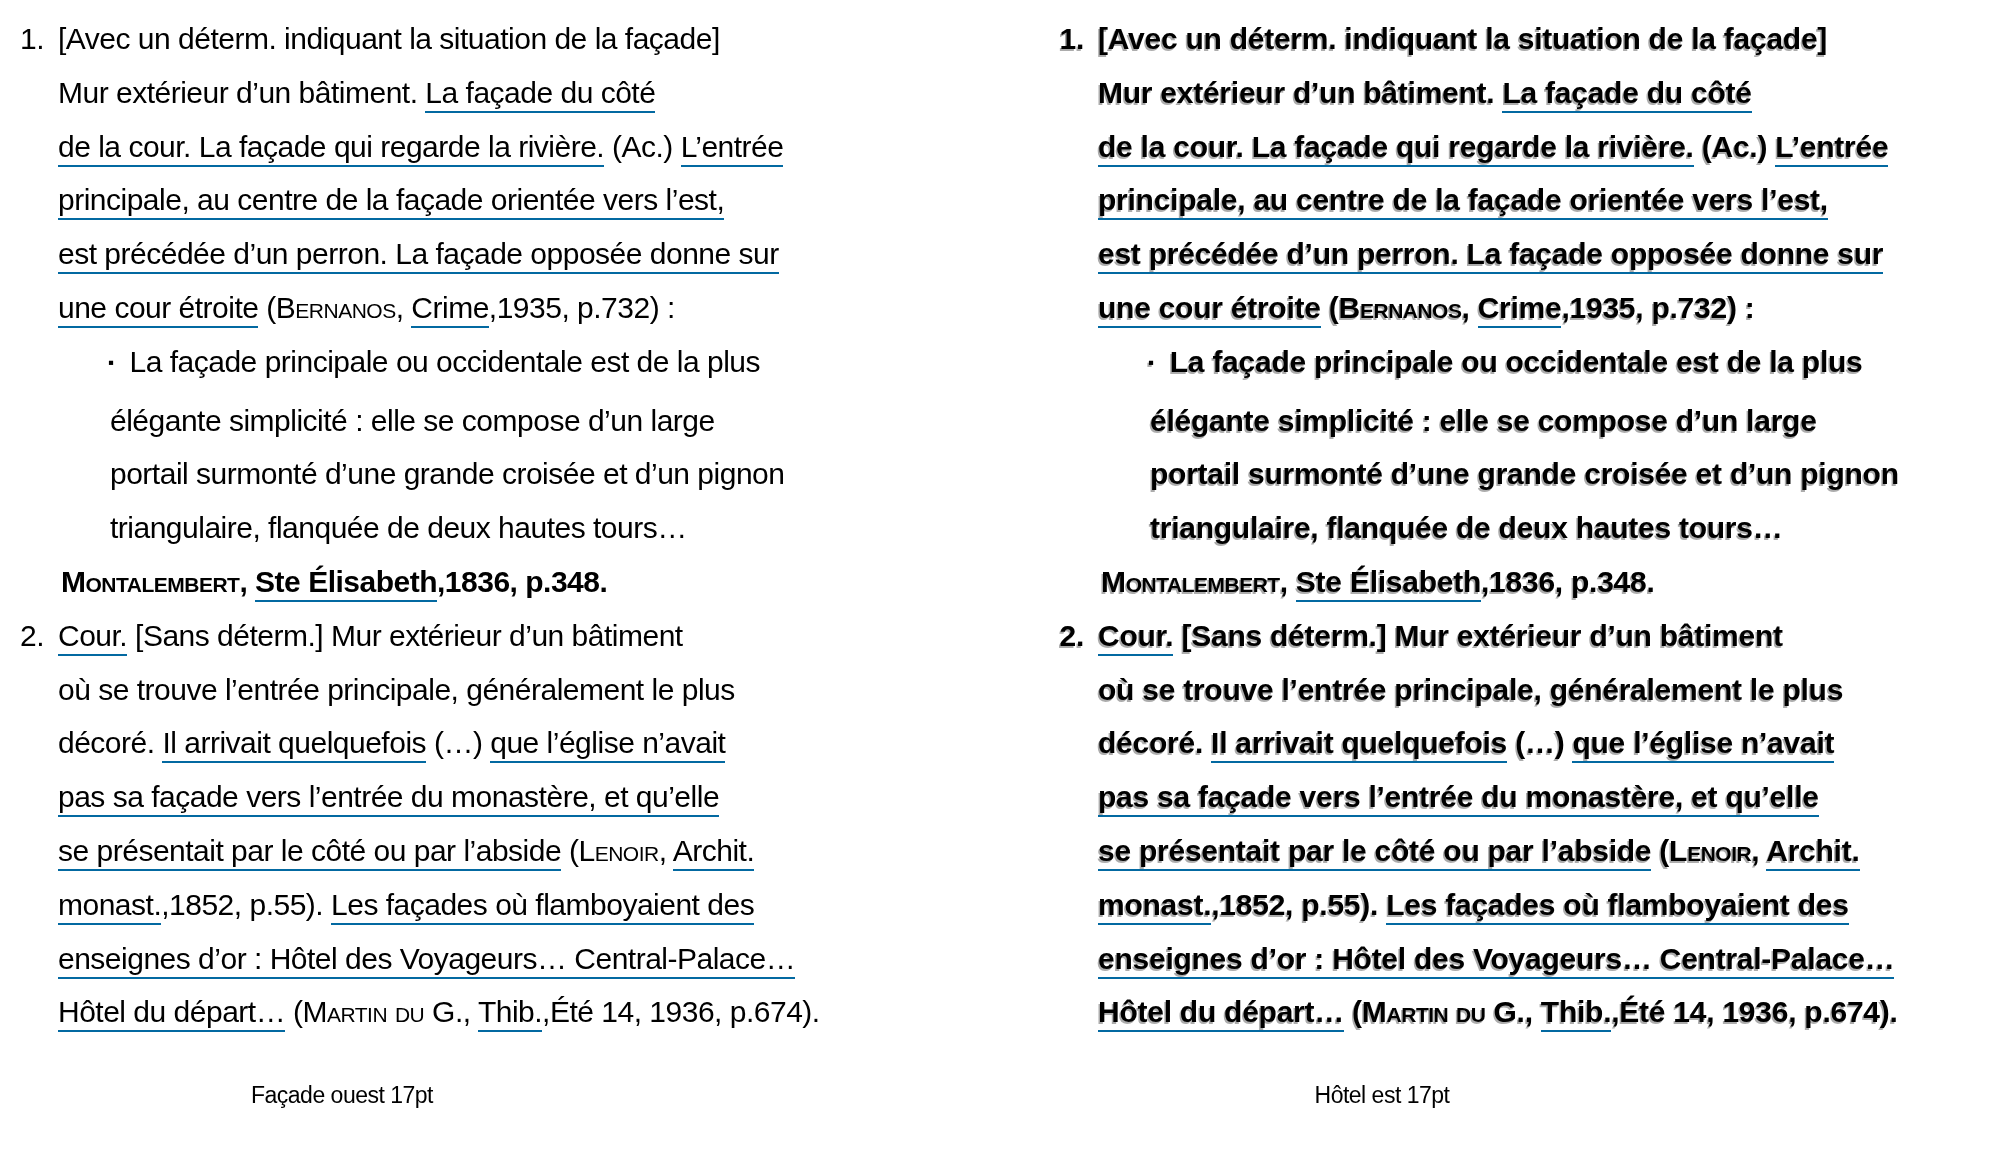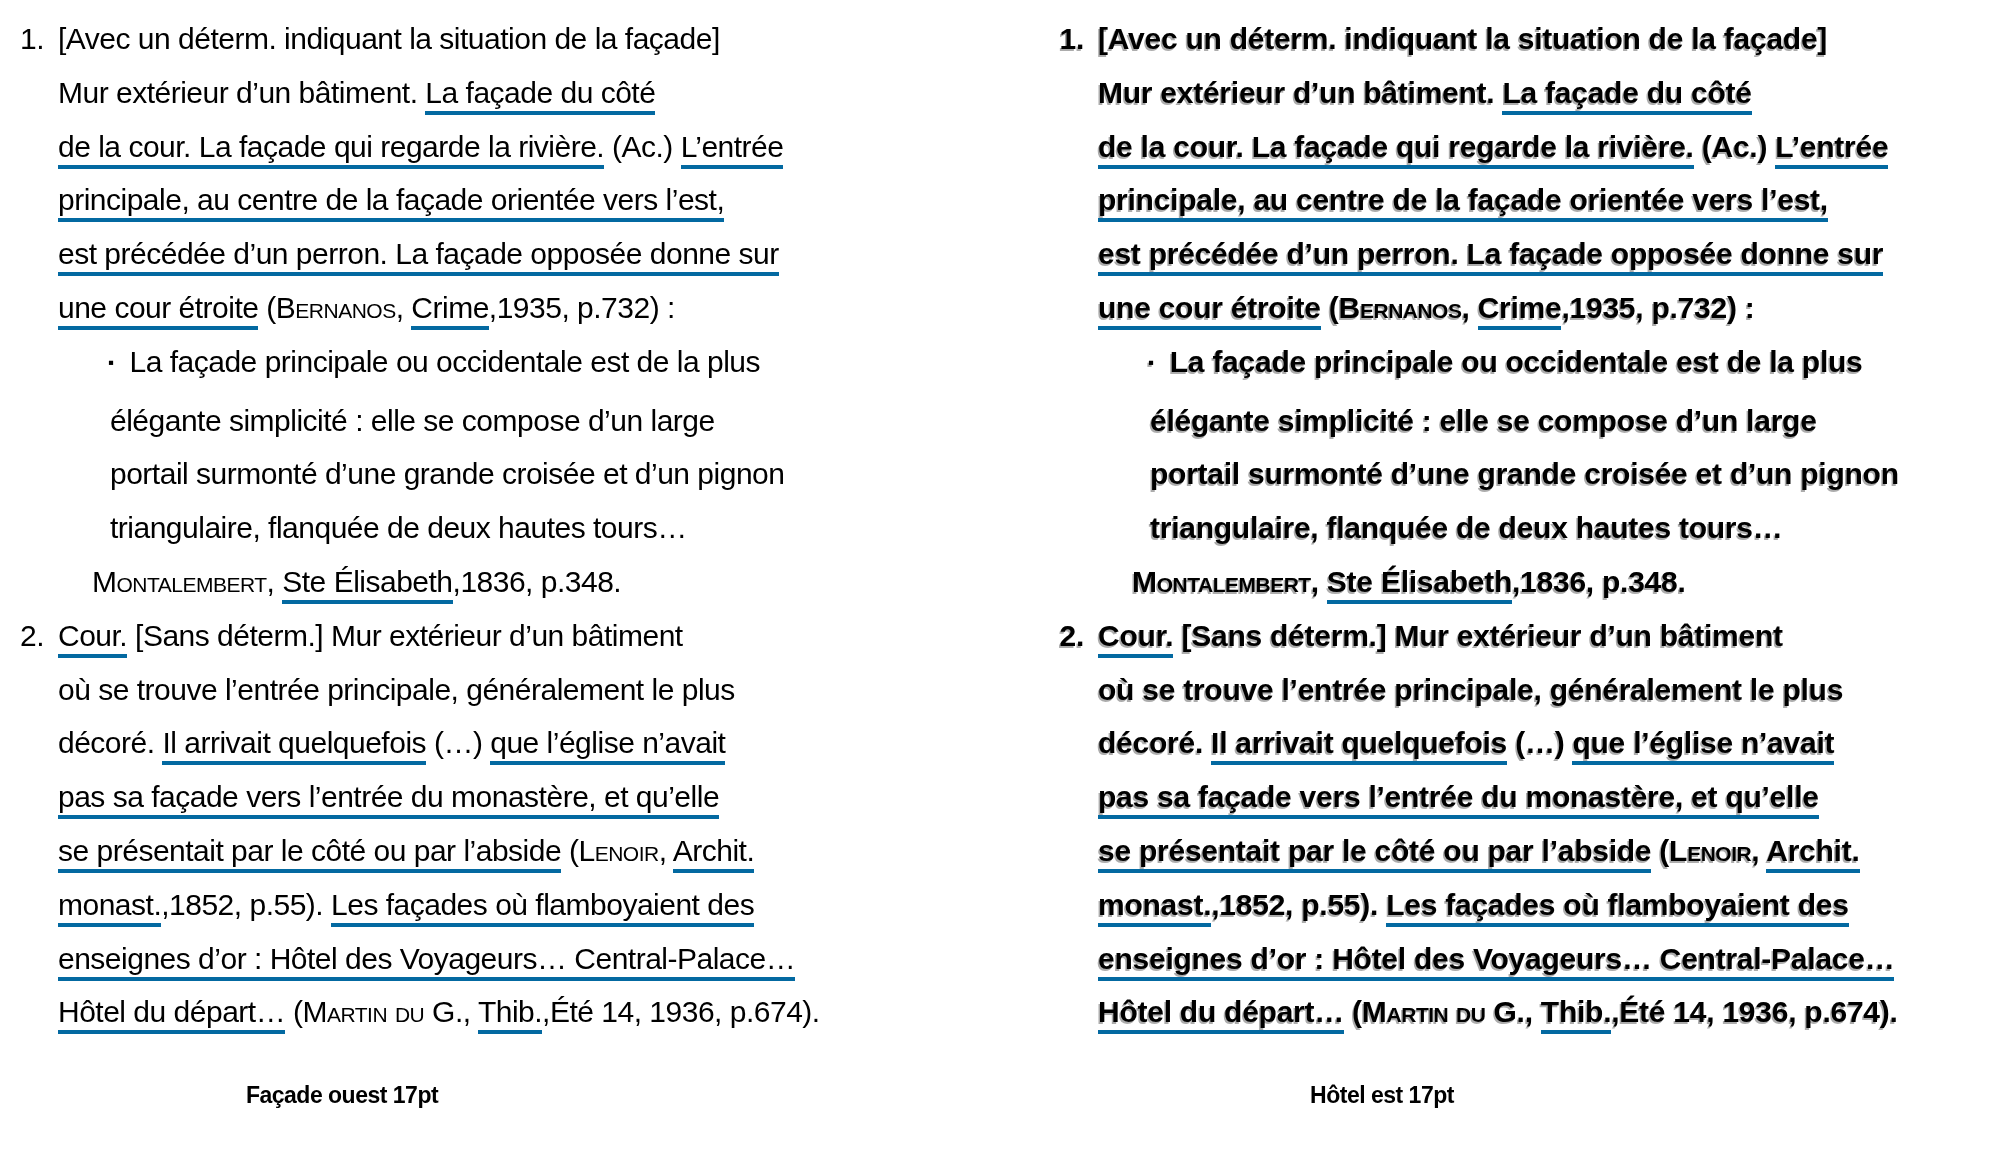--- a/index.html
+++ b/index.html
@@ -26,48 +26,48 @@
   .column-est .textblock {
     font-weight: 700;
     text-shadow: -1.5px 1.5px 0 rgba(70,70,70,0.45);
     letter-spacing: -0.25px;
   }
 
   .line { display: flex; align-items: baseline; padding-left: 58px; }
   .line.item   { padding-left: 0; }
   .line.qfirst { padding-left: 108px; }
   .line.q      { padding-left: 110px; }
-  .line.qcite  { padding-left: 92px; }
+  .line.qcite  { padding-left: 61px; font-weight: bold; }
 
   .marker {
     display: inline-block;
     min-width: 44px;
     text-align: right;
     margin-right: 14px;
     flex: 0 0 auto;
   }
   .bullet {
     display: inline-block;
     font-size: 17px;
     margin-right: 16px;
     flex: 0 0 auto;
     transform: translateY(-4px);
   }
 
-  .u  { border-bottom: 4px solid #0369a1; padding-bottom: 2px; }
+  .u  { border-bottom: 2px solid #0369a1; padding-bottom: 2px; }
   .sc { font-variant: small-caps; letter-spacing: -0.5px; }
 
   .caption {
     position: absolute;
     top: 1082px;
     left: 192px;
     width: 300px;
     text-align: center;
     font-size: 23px;
-    font-weight: 700;
+    font-weight: 400;
     letter-spacing: -0.5px;
     color: #000000;
     text-shadow: none;
   }
 </style>
 </head>
 <body>
 
 <div class="specimen">
 

